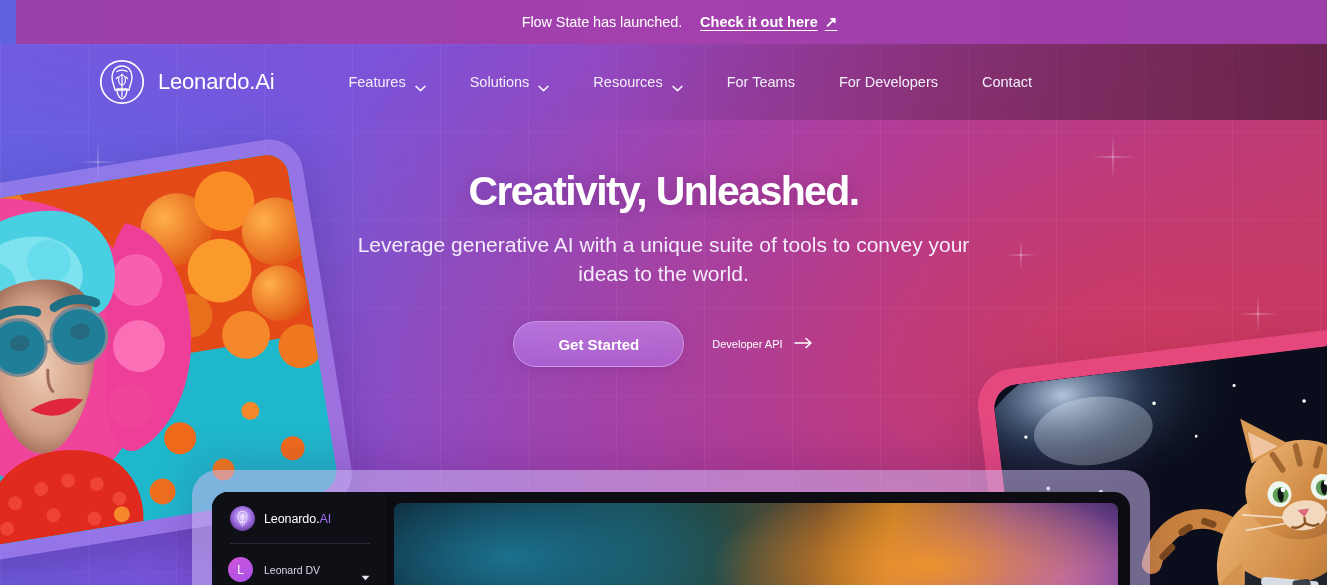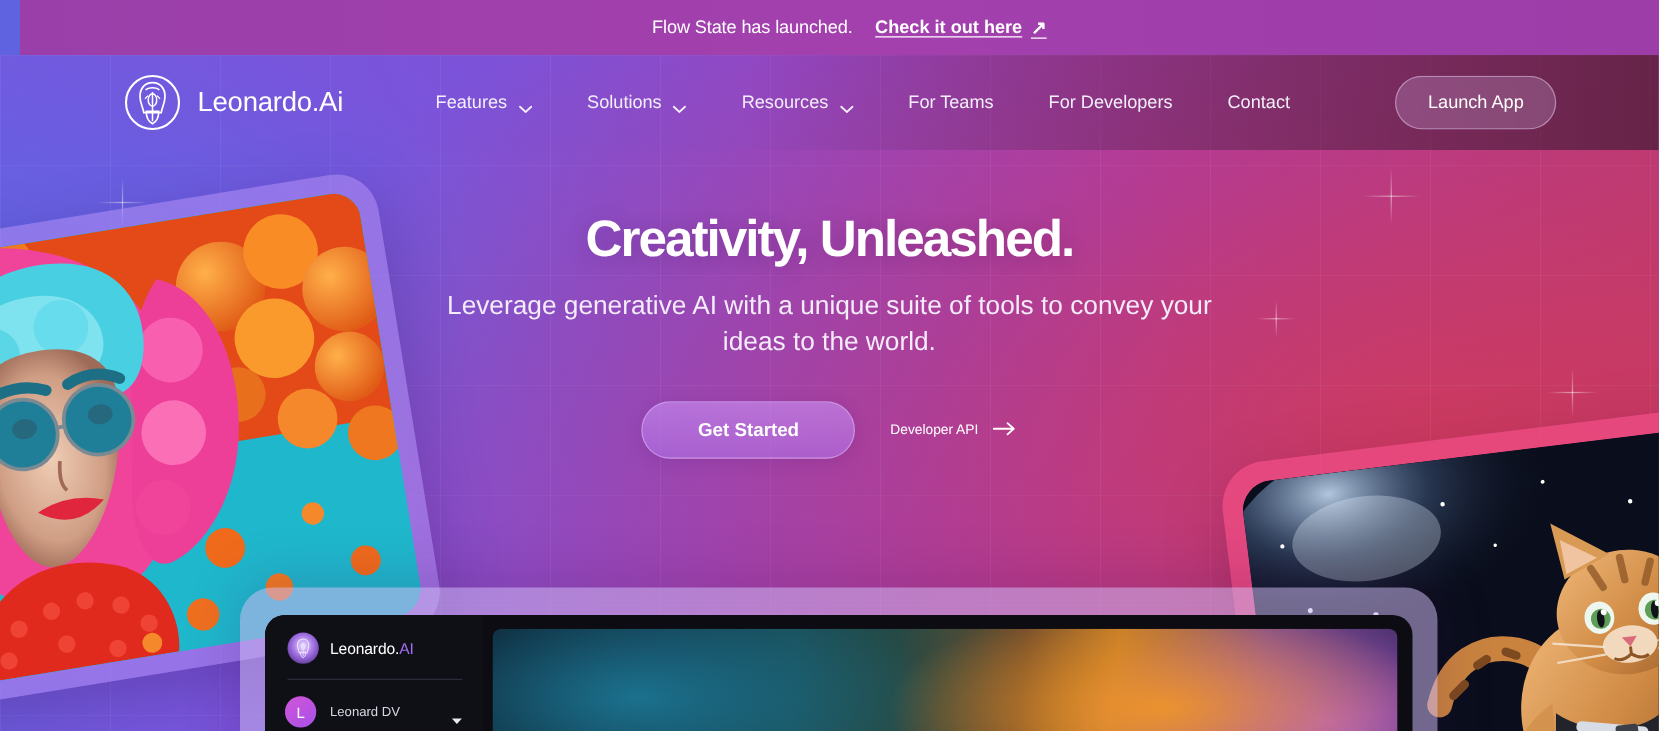--- a/index.html
+++ b/index.html
@@ -426,21 +426,20 @@
         <span>For Teams</span>
       </div>
       <div class="nav-item">
         <span>For Developers</span>
       </div>
       <div class="nav-item">
         <span>Contact</span>
       </div>
     </div>
 
-    <div class="launch-btn">Launch App</div>
   </div>
 
   <div class="hero-content">
     <h1 class="hero-title">Creativity, Unleashed.</h1>
     <p class="hero-sub">Leverage generative AI with a unique suite of tools to convey your ideas to the world.</p>
     <div class="cta-row">
       <div class="cta-primary">Get Started</div>
       <div class="cta-secondary">
         <span>Developer API</span>
         <span>

